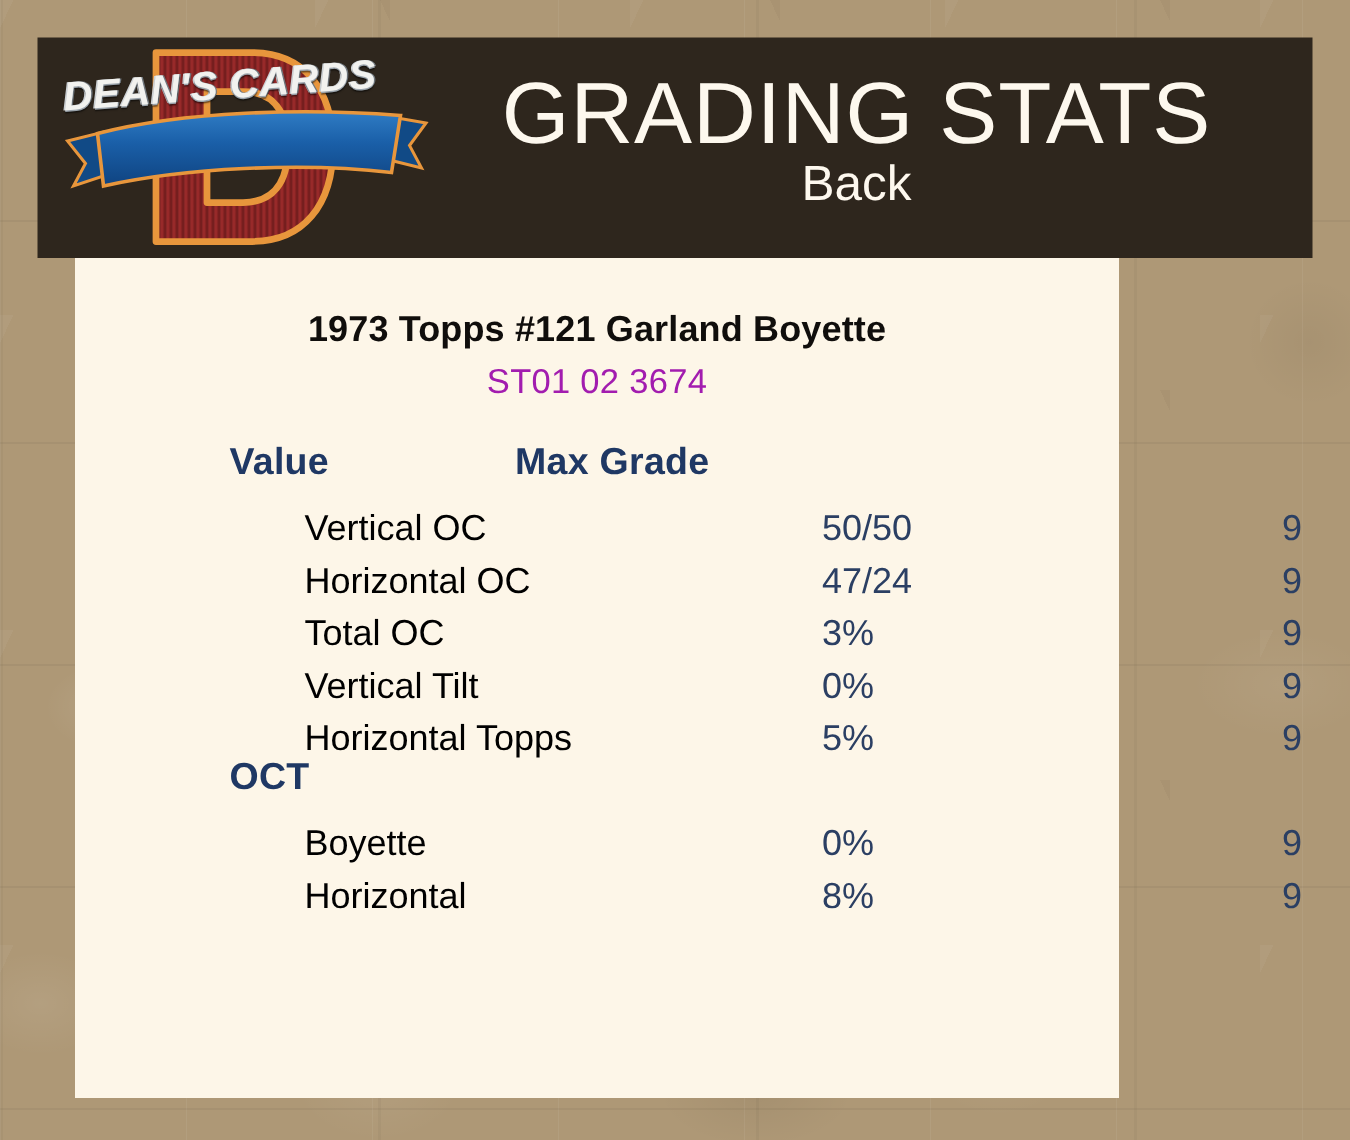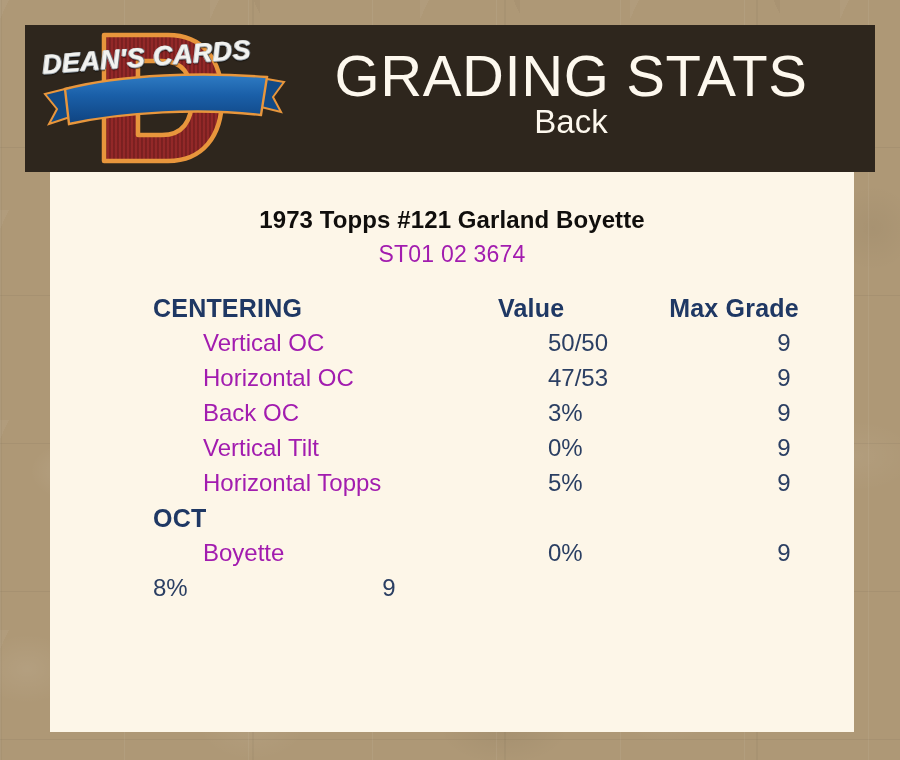--- a/index.html
+++ b/index.html
@@ -128,21 +128,21 @@
     line-height: 42px;
     font-weight: normal;
     margin-top: 0;
   }
 
   
   #content-panel {
     position: absolute;
     left: 50px;
     top: 172px;
-    width: 804px;
+    width: 696px;
     height: 560px;
     background: #fdf6e8;
     z-index: 2;
   }
 
   
   #card-heading {
     text-align: center;
     padding-top: 34px;
   }
@@ -174,45 +174,46 @@
     flex: none;
   }
   .col-value {
     width: 152px;
     flex: none;
     text-align: left;
   }
   .col-grade {
     width: 168px;
     flex: none;
-    text-align: center;
+    text-align: right;
   }
   .head-row .col-label,
   .head-row .col-value,
   .head-row .col-grade {
     font-size: 25px;
     font-weight: bold;
     color: #1f3864;
     letter-spacing: .2px;
   }
   .section-row .col-label {
     font-size: 25px;
     font-weight: bold;
     color: #1f3864;
     letter-spacing: .2px;
   }
   .data-row .col-label {
     font-size: 24px;
-    color: #a21caf;
+    color: #000000;
     padding-left: 50px;
   }
   .data-row .col-value,
   .data-row .col-grade {
     font-size: 24px;
     color: #2b3f63;
+    margin-top: 10px;
   }
 </style>
 </head>
 <body>
 
 <div id="backdrop"></div>
 
 <div id="header-bar">
 
   <div class="logo-wrap">
@@ -266,36 +267,35 @@
 
 <div id="content-panel">
 
   <div id="card-heading">
     <div id="card-title">1973 Topps #121 Garland Boyette</div>
     <div id="card-serial">ST01 02 3674</div>
   </div>
 
   <div id="stats-table">
       <div class="stats-row section-row head-row">
-        <div class="col-label">CENTERING</div>
         <div class="col-value">Value</div>
         <div class="col-grade">Max Grade</div>
       </div>
       <div class="stats-row data-row">
         <div class="col-label">Vertical OC</div>
         <div class="col-value">50/50</div>
         <div class="col-grade">9</div>
       </div>
       <div class="stats-row data-row">
         <div class="col-label">Horizontal OC</div>
-        <div class="col-value">47/53</div>
-        <div class="col-grade">9</div>
-      </div>
-      <div class="stats-row data-row">
-        <div class="col-label">Back OC</div>
+        <div class="col-value">47/24</div>
+        <div class="col-grade">9</div>
+      </div>
+      <div class="stats-row data-row">
+        <div class="col-label">Total OC</div>
         <div class="col-value">3%</div>
         <div class="col-grade">9</div>
       </div>
       <div class="stats-row data-row">
         <div class="col-label">Vertical Tilt</div>
         <div class="col-value">0%</div>
         <div class="col-grade">9</div>
       </div>
       <div class="stats-row data-row">
         <div class="col-label">Horizontal Topps</div>
@@ -306,18 +306,19 @@
         <div class="col-label">OCT</div>
         <div class="col-value"></div>
         <div class="col-grade"></div>
       </div>
       <div class="stats-row data-row">
         <div class="col-label">Boyette</div>
         <div class="col-value">0%</div>
         <div class="col-grade">9</div>
       </div>
       <div class="stats-row data-row">
+        <div class="col-label">Horizontal</div>
         <div class="col-value">8%</div>
         <div class="col-grade">9</div>
       </div>
     </div>
 
 </div>
 
 </body></html>

